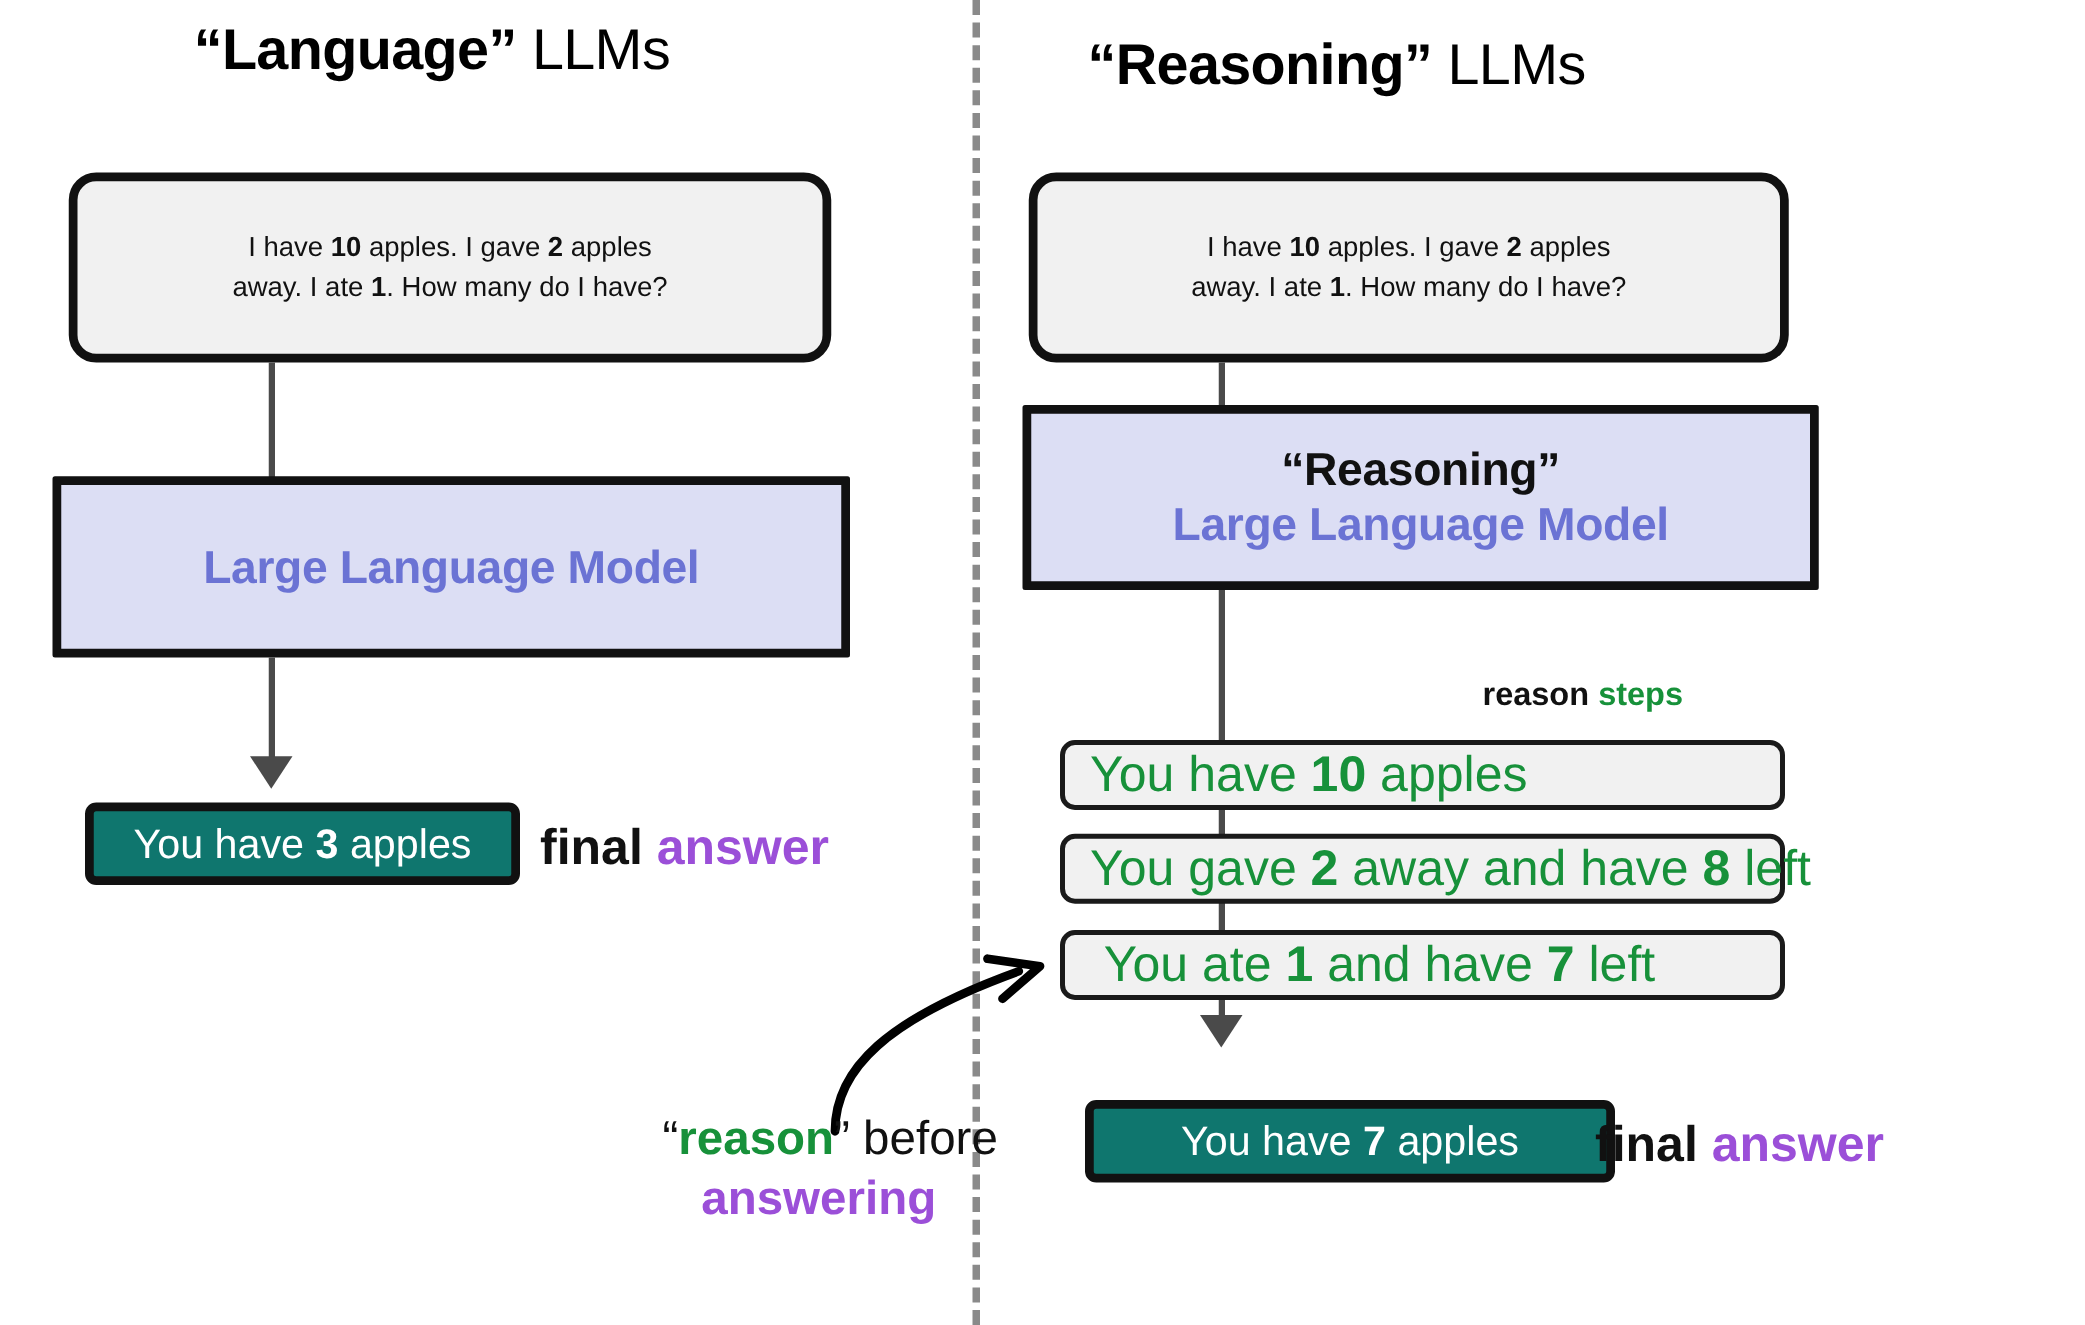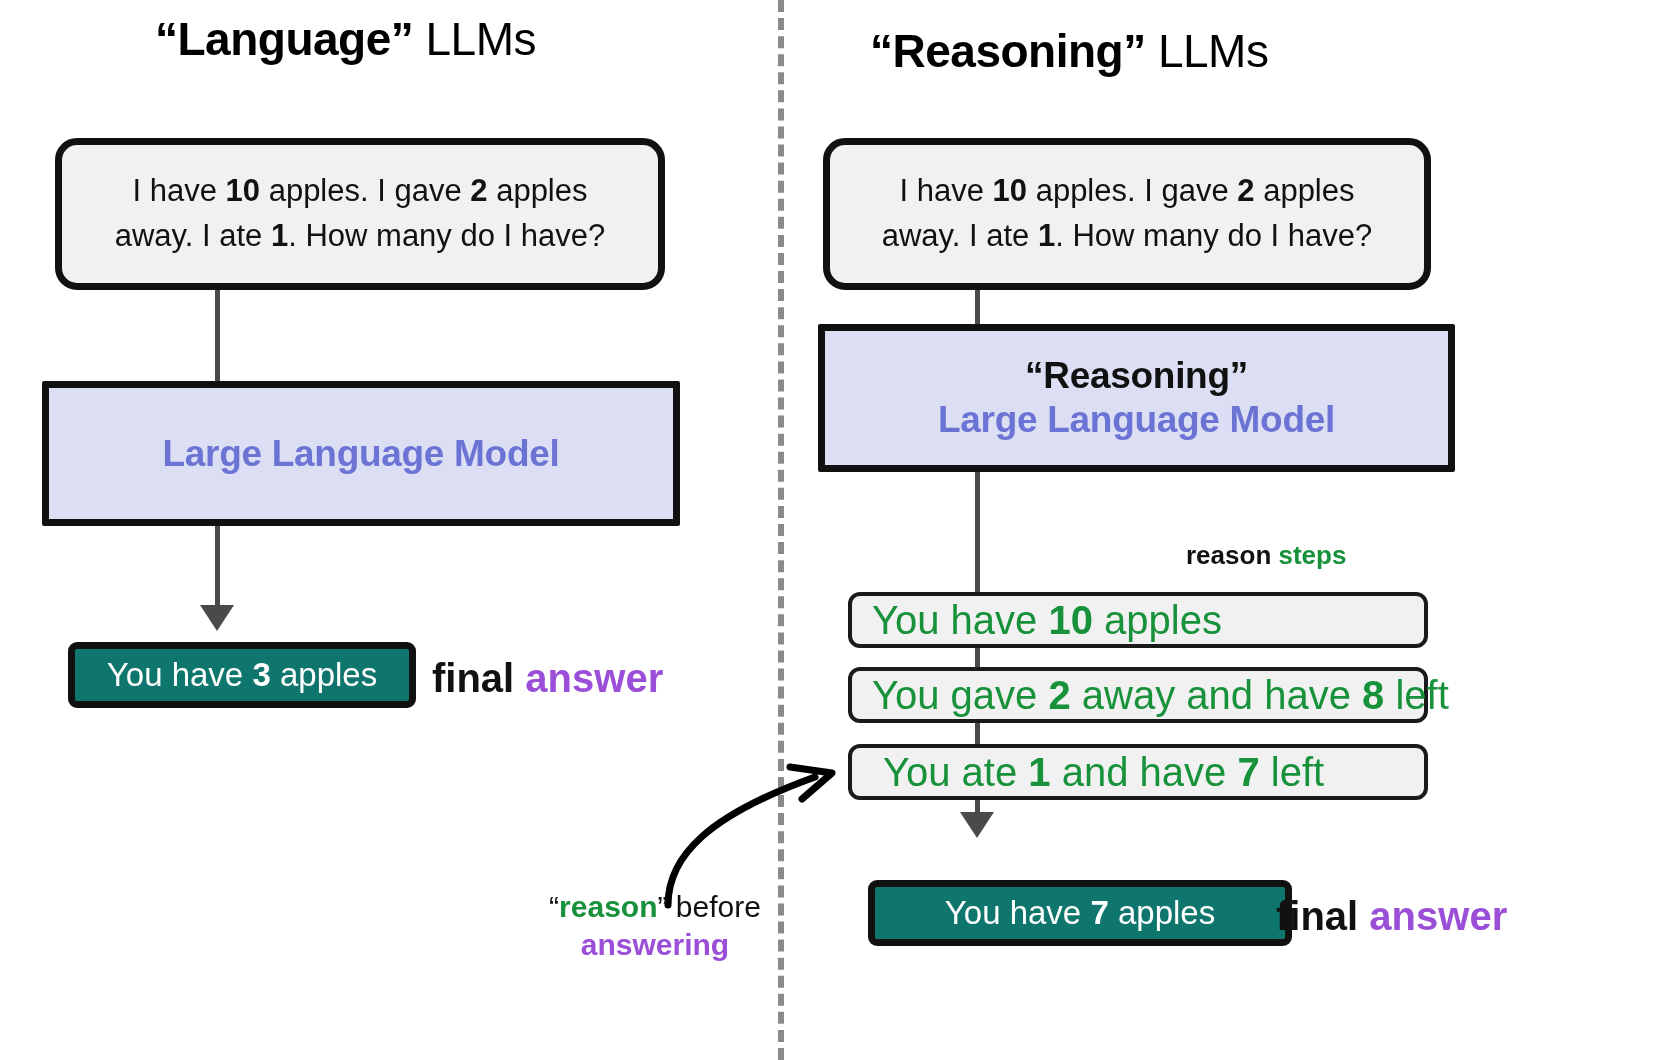--- a/index.html
+++ b/index.html
@@ -33,21 +33,21 @@
     background: #f1f1f1;
     border: 7px solid #111111;
     border-radius: 22px;
     display: flex;
     align-items: center;
     justify-content: center;
     text-align: center;
     padding: 10px 18px;
   }
   .prompt-text {
-    font-size: 31px;
+    font-size: 22px;
     line-height: 1.45;
     color: #111;
   }
   .prompt-text b { font-weight: 700; }
 
   
   .llm-box {
     background: #dcdef4;
     border: 7px solid #111111;
     border-radius: 2px;
@@ -133,21 +133,21 @@
 
   
   .divider {
     border-left: 6px dashed #8a8a8a;
     height: 1060px;
     width: 0;
   }
 
   
   .note {
-    font-size: 30px;
+    font-size: 38px;
     font-weight: 400;
     color: #111;
     text-align: center;
     line-height: 1.25;
     white-space: nowrap;
   }
   .note .green-b { color: #17913a; font-weight: 700; }
   .note .purple-b { color: #9b4fd8; font-weight: 700; }
 </style>
 </head>

